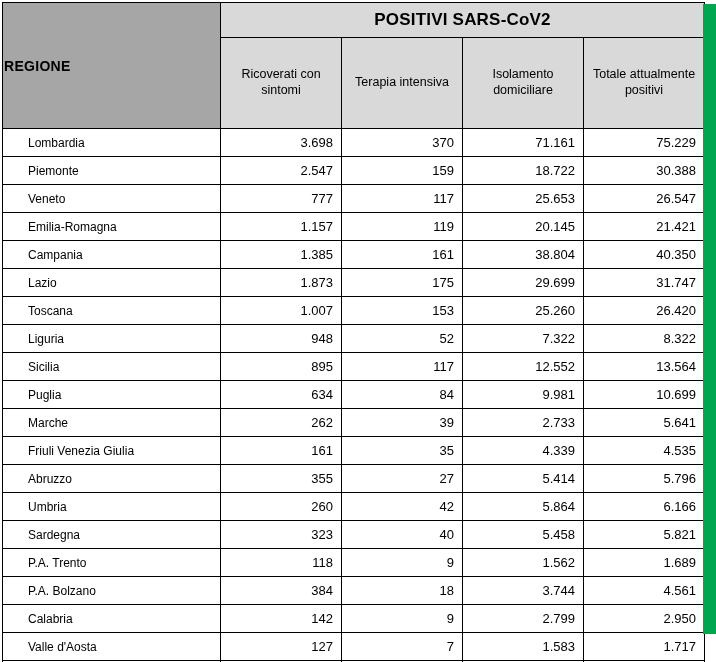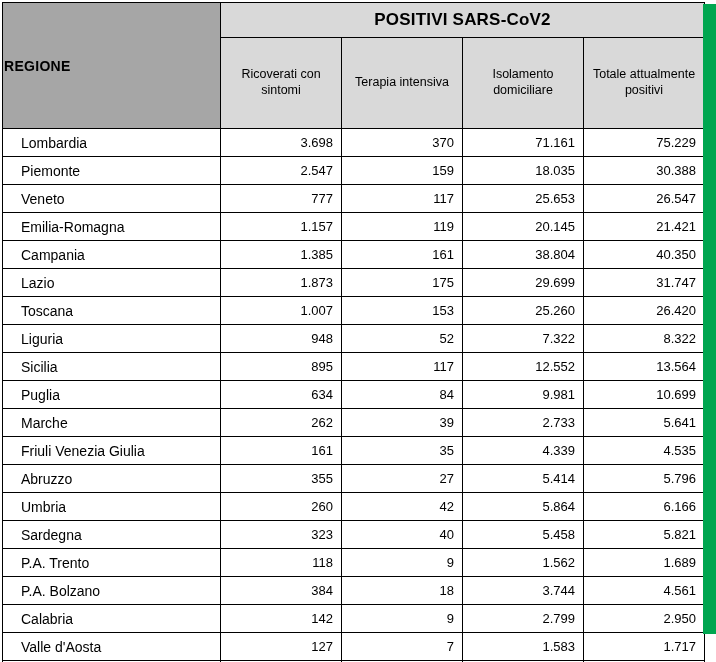--- a/index.html
+++ b/index.html
@@ -56,23 +56,23 @@
     font-size: 12.5px;
     line-height: 1.25;
     height: 86px;
     padding: 2px 6px;
   }
   
   td.region {
     border: 1px solid #000;
     border-top: none;
     text-align: left;
-    padding: 2px 6px 2px 18px;
+    padding: 2px 6px 2px 25px;
     height: 23px;
-    font-size: 14px;
+    font-size: 12px;
     background: #ffffff;
   }
   td.num {
     border: 1px solid #000;
     border-top: none;
     text-align: right;
     padding: 2px 8px 2px 4px;
     height: 23px;
     font-size: 13px;
     background: #ffffff;
@@ -119,21 +119,21 @@
         <td class="region">Lombardia</td>
         <td class="num">3.698</td>
         <td class="num">370</td>
         <td class="num">71.161</td>
         <td class="num">75.229</td>
       </tr>
       <tr class="data-row">
         <td class="region">Piemonte</td>
         <td class="num">2.547</td>
         <td class="num">159</td>
-        <td class="num">18.035</td>
+        <td class="num">18.722</td>
         <td class="num">30.388</td>
       </tr>
       <tr class="data-row">
         <td class="region">Veneto</td>
         <td class="num">777</td>
         <td class="num">117</td>
         <td class="num">25.653</td>
         <td class="num">26.547</td>
       </tr>
       <tr class="data-row">

